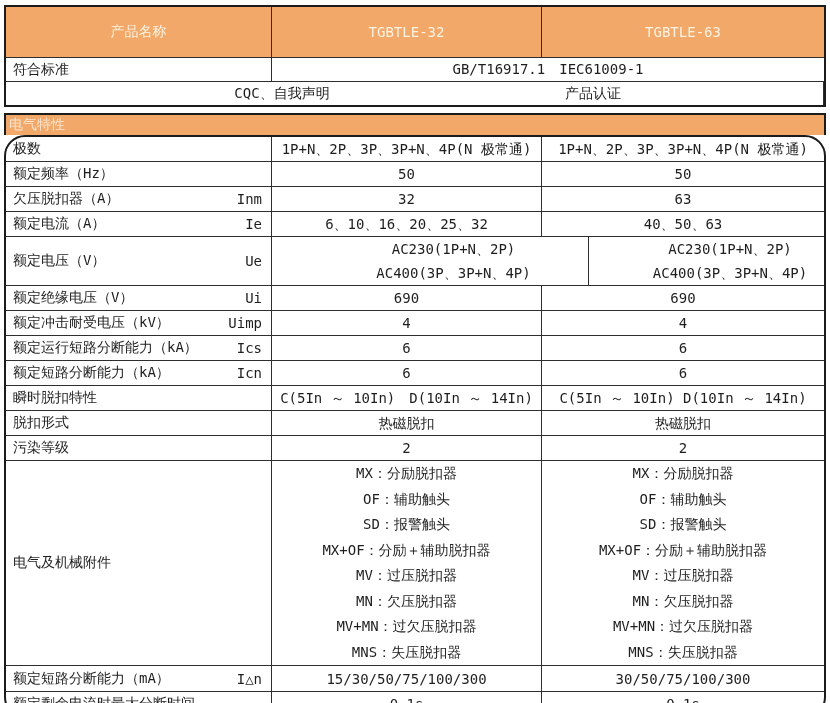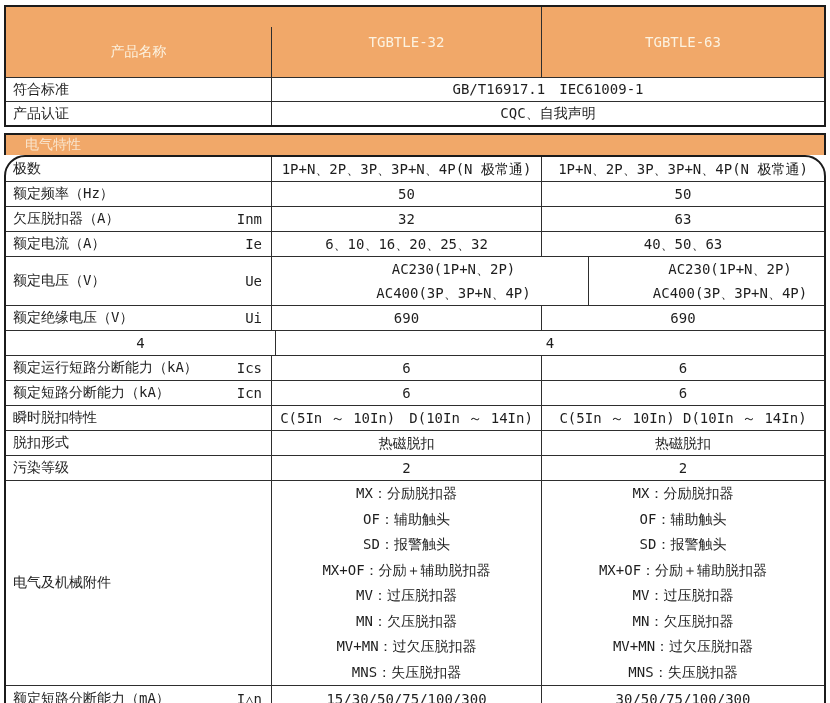--- a/index.html
+++ b/index.html
@@ -39,30 +39,30 @@
   .c-span { flex: 1; justify-content: center; text-align: right; }
 
   .h-norm  { min-height: 23px; }
   .h-head  { min-height: 24px; }
   .h-2line { min-height: 48px; gap: 47px; }
   .h-8line { min-height: 204px; }
   .h-last1 { min-height: 26px; }
 
   .hdr-row .cell { justify-content: center; }
   .hdr-row { background: var(--accent); color: var(--hdr-text); }
-  .hdr-row .c-label { padding: 16px; margin-top: 20px; }
+  .hdr-row .c-label { padding: 16px; }
 
   .band {
     border: 2px solid #1b1b1b;
     background: var(--accent);
     color: var(--band-text);
     height: 22px;
     display: flex;
     align-items: center;
-    padding-left: 19px;
+    padding-left: 3px;
     border-bottom: none;
   }
   .tbl-b { margin-top: 0; border-radius: 21px; }
   .gap { height: 6px; }
 
   .line { line-height: 24px; }
   .lines8 .line { line-height: 25.5px; }
   .sym { white-space: nowrap; }
 </style>
 </head>
@@ -74,22 +74,22 @@
     <div class="row hdr-row h-head">
       <div class="cell c-label">产品名称</div>
       <div class="cell c-v1">TGBTLE-32</div>
       <div class="cell c-v2">TGBTLE-63</div>
     </div>
     <div class="row h-head">
       <div class="cell c-label">符合标准</div>
       <div class="cell c-span">GB/T16917.1　IEC61009-1</div>
     </div>
     <div class="row h-head">
+      <div class="cell c-span">CQC、自我声明</div>
       <div class="cell c-label">产品认证</div>
-      <div class="cell c-span">CQC、自我声明</div>
     </div>
   </div>
 
   <div class="gap"></div>
 
   <div class="band">电气特性</div>
 
   <div class="tbl tbl-b">
 
     <div class="row h-norm">
@@ -166,20 +166,24 @@
         </div>
       <div class="cell c-v1">
           <div class="line">690</div>
         </div>
       <div class="cell c-v2">
           <div class="line">690</div>
         </div>
     </div>
 
     <div class="row h-norm">
+      <div class="cell c-label">
+          <span>额定冲击耐受电压（kV）</span>
+          <span class="sym">Uimp</span>
+        </div>
       <div class="cell c-v1">
           <div class="line">4</div>
         </div>
       <div class="cell c-v2">
           <div class="line">4</div>
         </div>
     </div>
 
     <div class="row h-norm">
       <div class="cell c-label">

